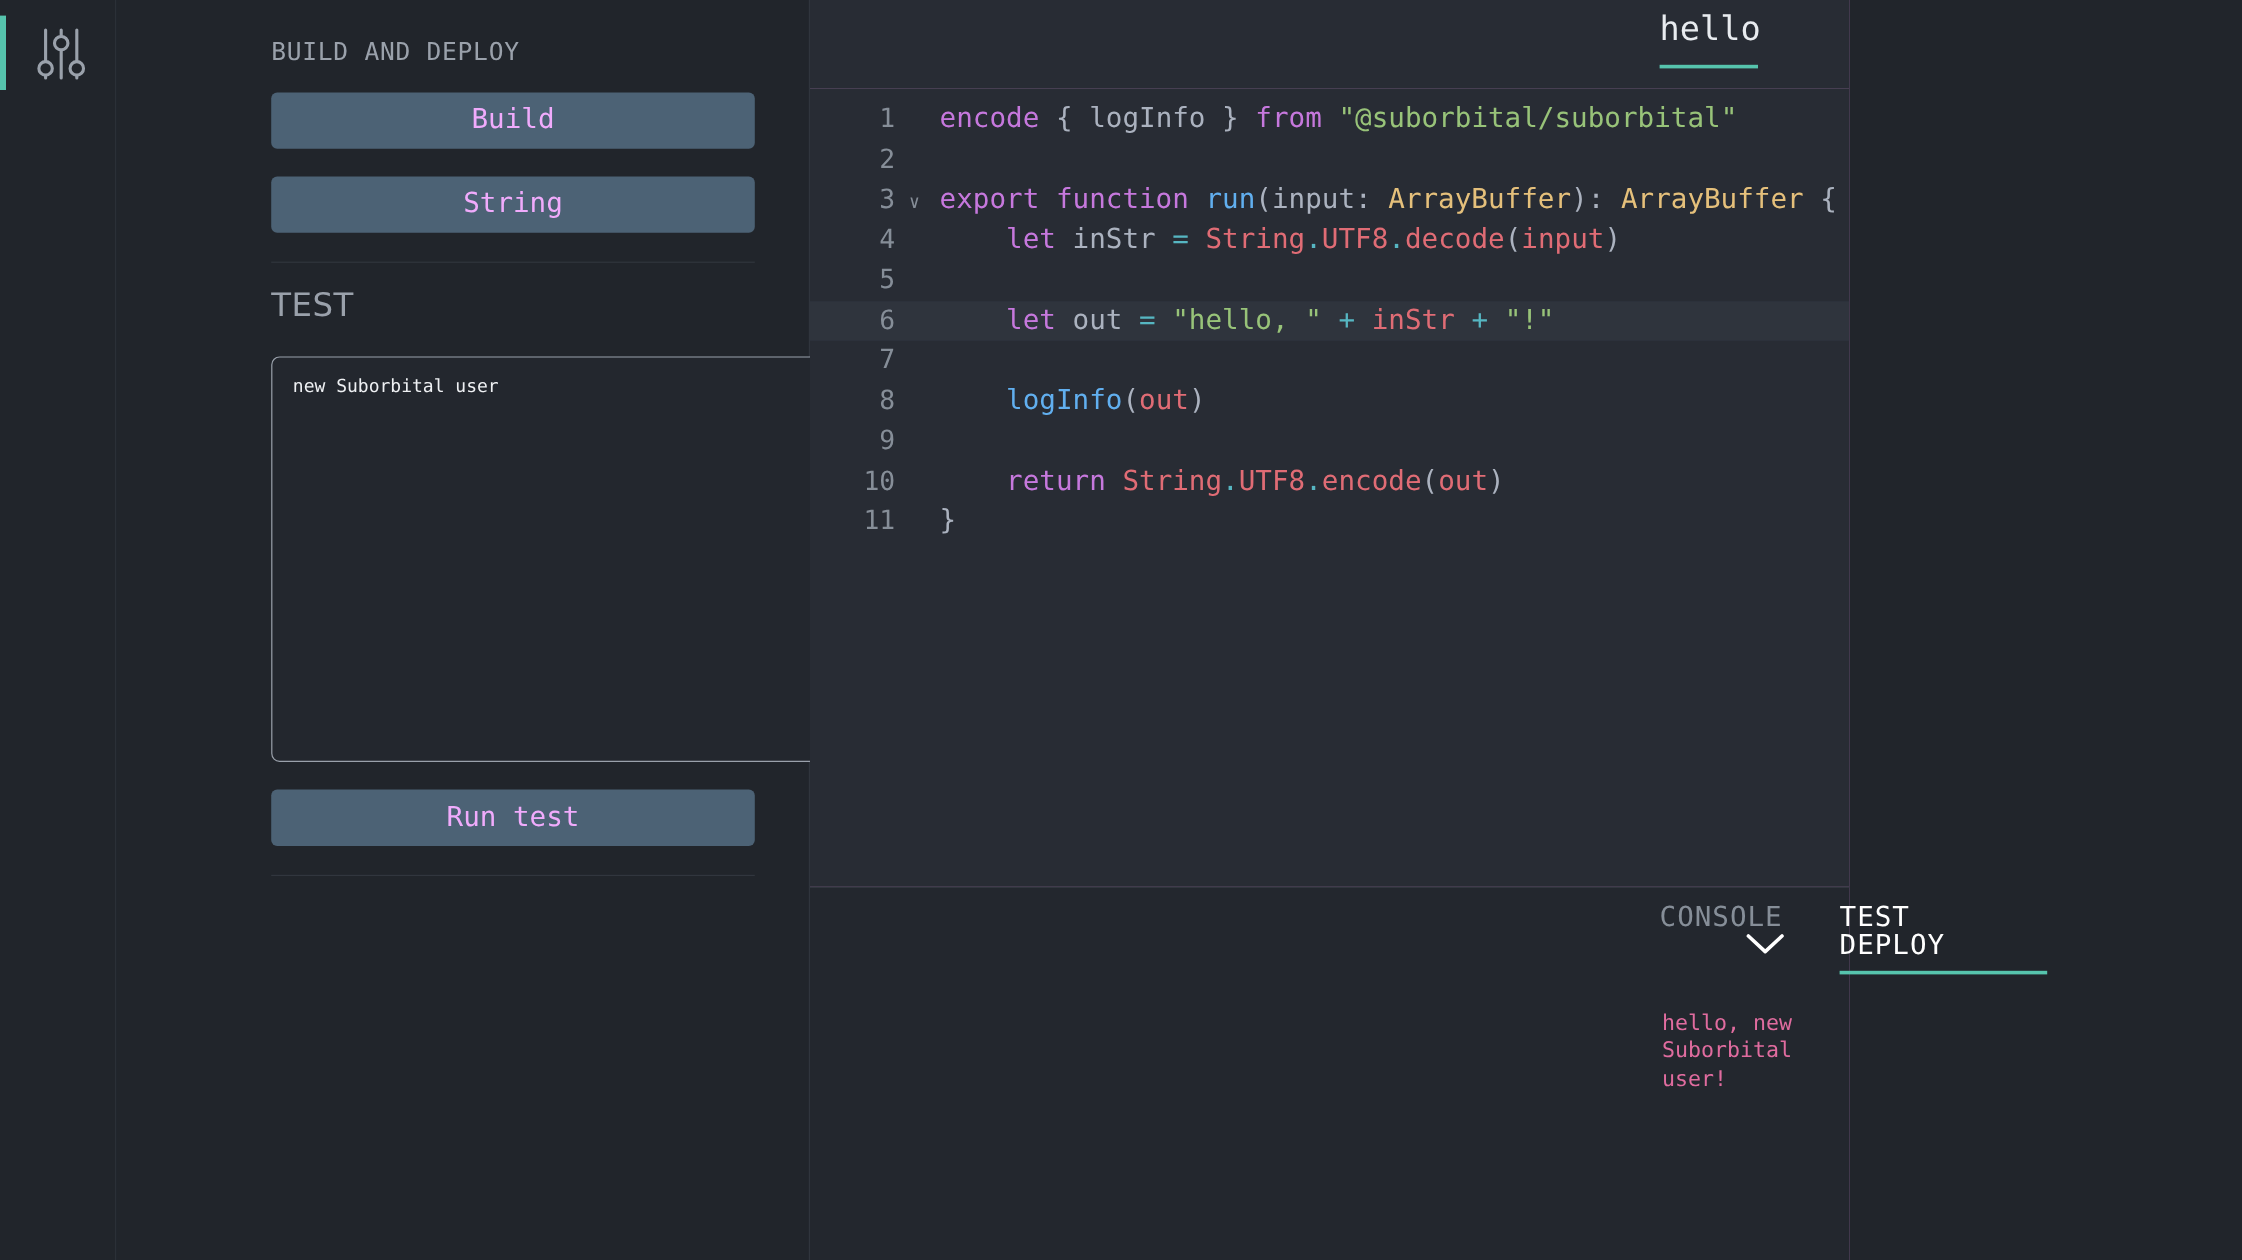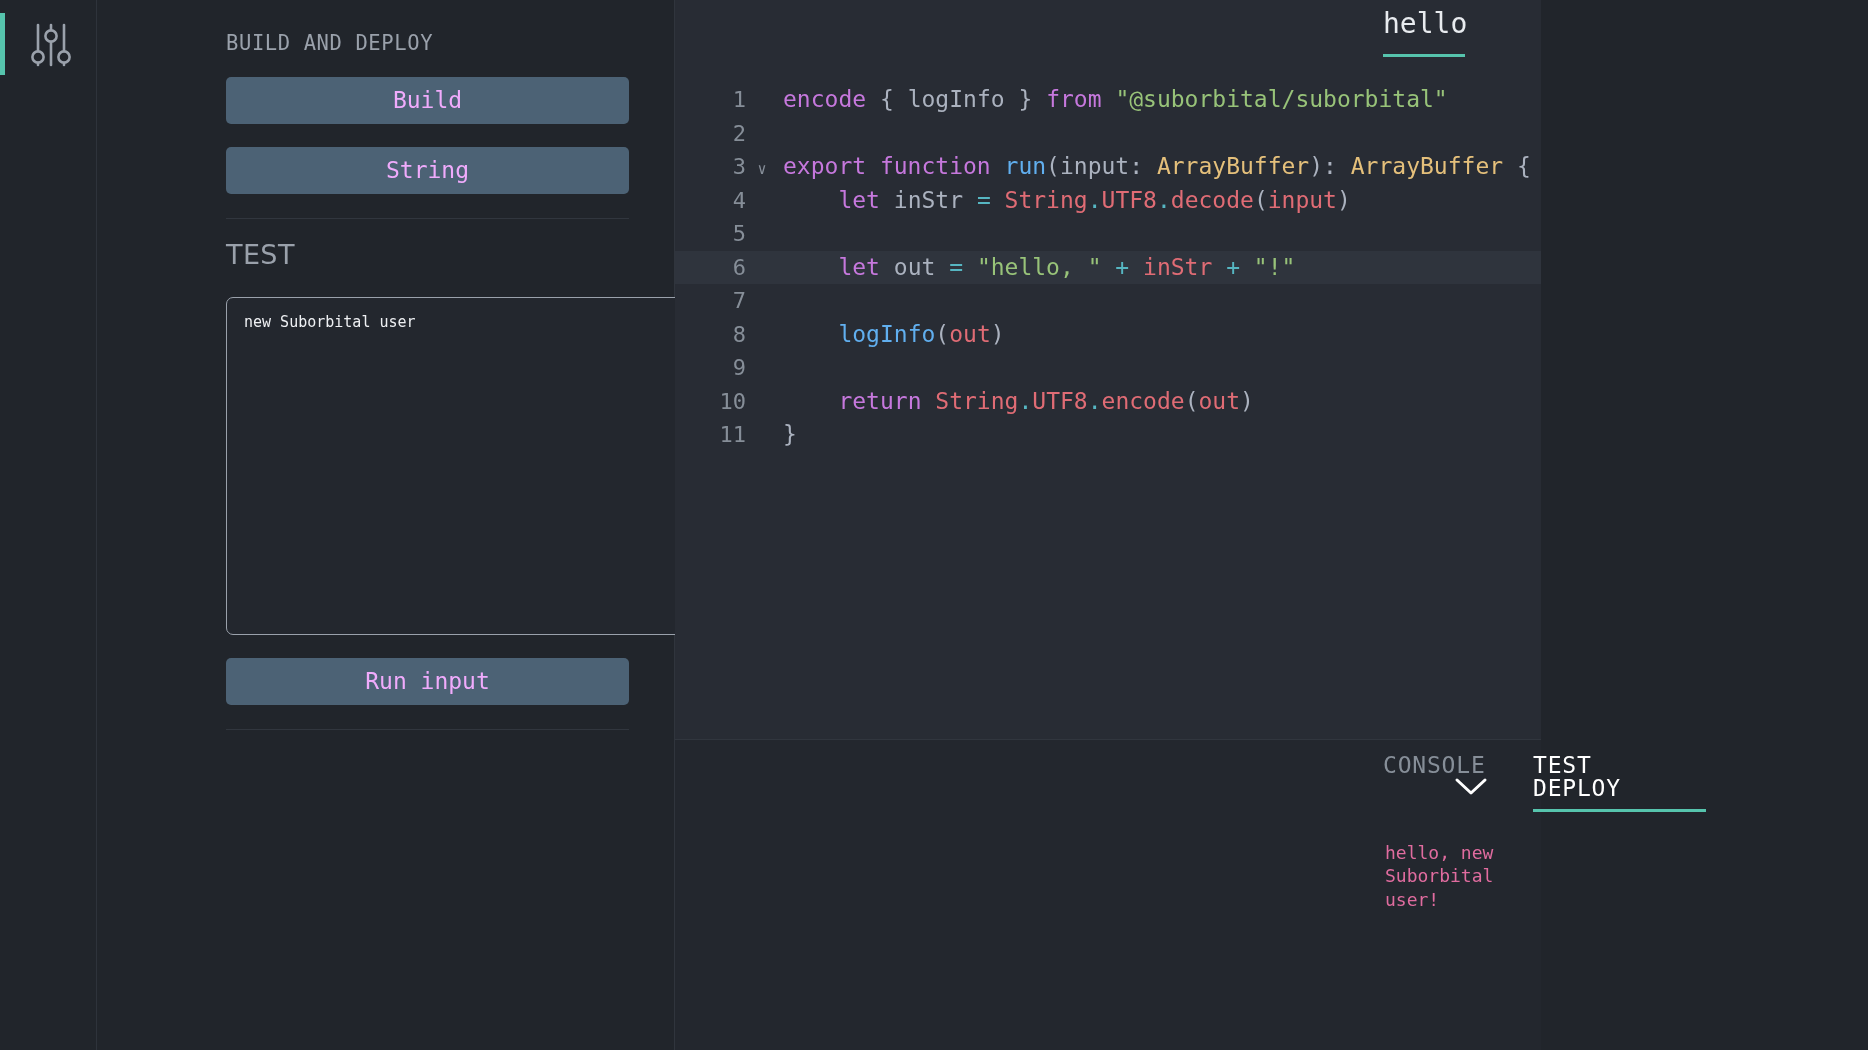--- a/index.html
+++ b/index.html
@@ -281,21 +281,21 @@
       <button class="action-btn">String</button>
     </div>
 
     <div class="panel-divider"></div>
 
     <div class="test-label">TEST</div>
 
     <textarea class="test-input" placeholder="" style="">new Suborbital user</textarea>
 
     <div class="btn-wrap">
-      <button class="action-btn">Run input</button>
+      <button class="action-btn">Run test</button>
     </div>
 
     <div class="panel-divider"></div>
   </div>
 
   <div class="editor-col">
 
     <div class="tabbar">
       <div class="tab">
         <span class="tab-label">hello</span>

